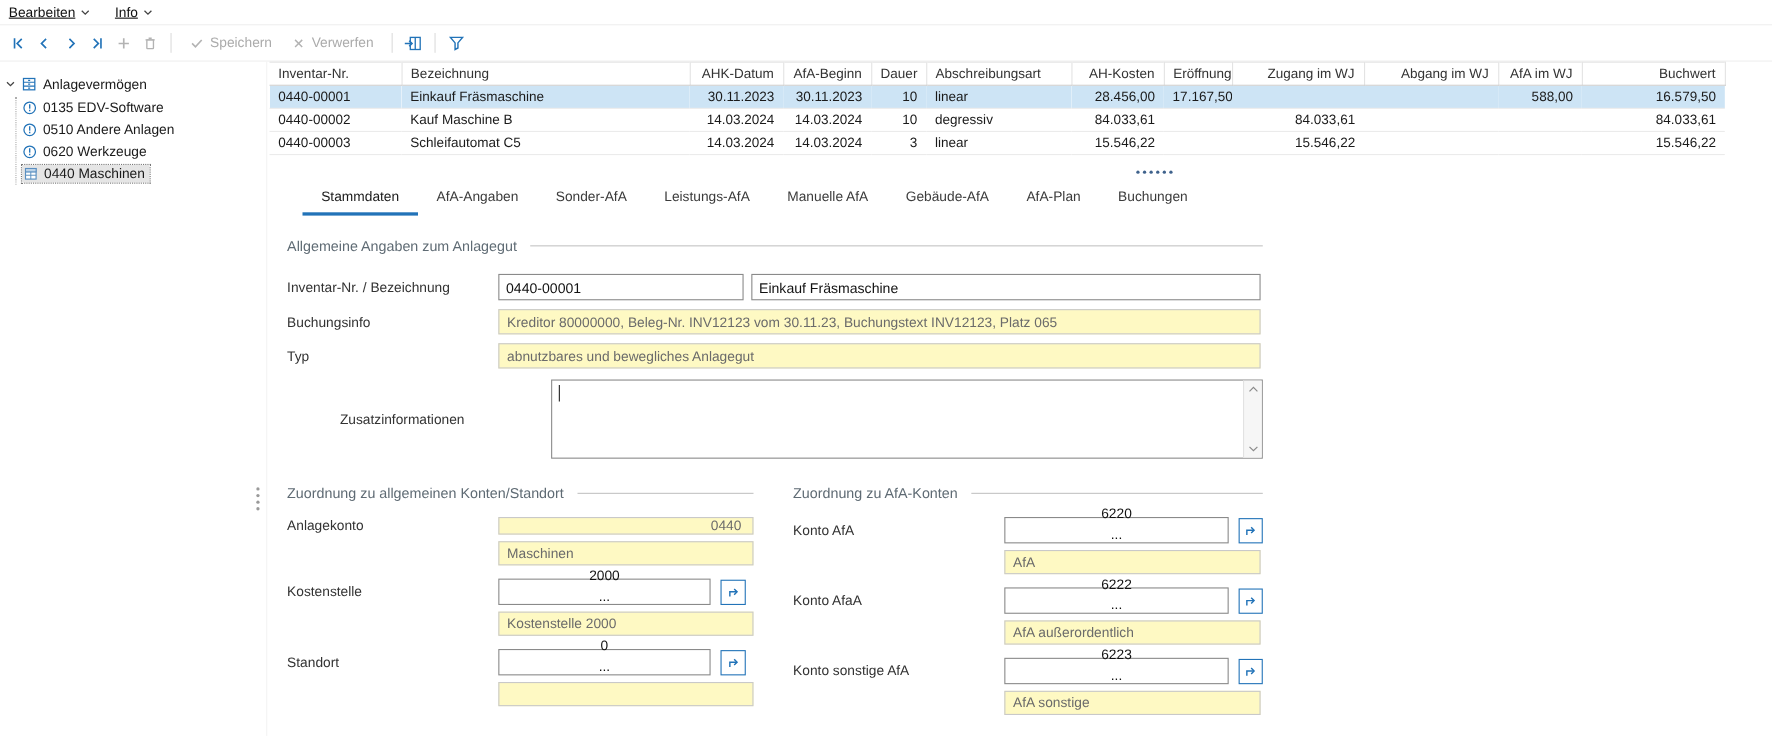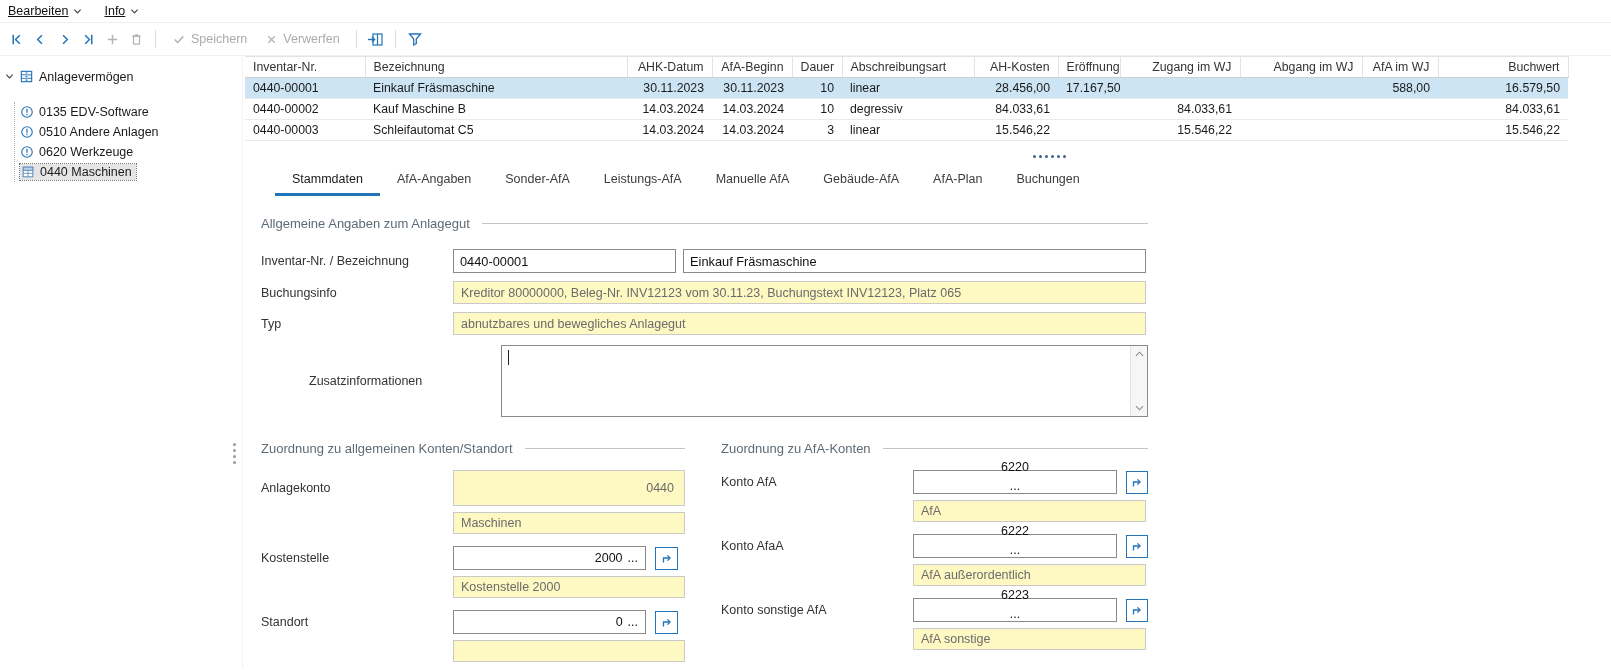--- a/index.html
+++ b/index.html
@@ -21,21 +21,21 @@
   .tsep { width:1px; height:18px; background:#dcdcdc; margin:0 7px; }
   .tbtn-label { display:flex; align-items:center; gap:5px; color:#ababab; padding:0 9px; background:none; border:none; font-family:inherit; font-size:12.5px; }
 
   
   .content { display:flex; height:613px; }
   .sidebar { width:243px; padding-top:10px; border-right:1px solid #f3f3f3; }
   .main { flex:1; position:relative; }
 
   
   .tree-root-row { display:flex; align-items:center; gap:5px; padding-left:5px; height:21px; }
-  .tree-children { margin-left:14px; border-left:1px dotted #adadad; padding-left:5px; margin-top:15px; }
+  .tree-children { margin-left:14px; border-left:1px dotted #adadad; padding-left:5px; margin-top:1px; }
   .tree-item { display:flex; align-items:center; gap:5px; height:20px; }
   .tree-item .tsel { display:flex; align-items:center; gap:5px; padding:1px 4px 1px 1px; }
   .tree-item.selected .tsel { background:#e5e5e5; outline:1px dotted #777; }
 
   
   table.grid { border-collapse:collapse; table-layout:fixed; margin-left:2px; width:1323px; border-top:1px solid #e3e3e3; font-size:12.3px; }
   table.grid th { font-weight:normal; color:#333; padding:3px 8px; border-right:1px solid #e3e3e3; border-bottom:1px solid #cfcfcf; height:20px; white-space:nowrap; overflow:hidden; }
   table.grid td { padding:3px 8px; border-bottom:1px solid #ebebeb; height:21px; white-space:nowrap; overflow:hidden; }
   table.grid tr.selected td { background:#cde4f5; }
   .al { text-align:left;margin-top:44px; } .ar { text-align:right; }
@@ -56,36 +56,36 @@
   .sec { width:887px; }
   .sec-head { display:flex; align-items:center; gap:12px; color:#5f6b74; font-size:13px; margin-bottom:18px; }
   .sec-head .rule { flex:1; height:1px; background:#c4c4c4; }
   .frow { display:flex; align-items:center; margin-bottom:8px; }
   .flabel { width:192px; color:#333; flex-shrink:0; }
   input.txt { height:24px; border:1px solid #8a8a8a; padding:0 6px; font-family:inherit; font-size:12.8px; color:#111; }
   .in-nr { width:223px; }
   .in-bez { width:463px; margin-left:7px; }
   .dis { background:#fef9c3; border:1px solid #c9c9c9; color:#6b6b6b; display:flex; align-items:center; padding:0 7px; }
   .widefield { width:693px; height:23px; }
-  .numdis { width:232px; height:36px; justify-content:flex-end; padding-right:10px; }
+  .numdis { width:232px; height:16px; justify-content:flex-end; padding-right:10px; }
   .namefield { height:22px; margin:6px 0 0 192px; }
   .nf-l { width:232px; } .nf-r { width:233px; }
   .ta-wrap { position:relative; width:693px; height:72px; border:1px solid #8a8a8a; background:#fff; }
   .ta-text { position:absolute; left:6px; top:4px; right:22px; bottom:4px; }
   .caret { position:absolute; left:6px; top:4px; width:1px; height:15px; background:#222; }
   .ta-sb { position:absolute; right:0; top:0; bottom:0; width:17px; background:#f6f6f6; border-left:1px solid #e2e2e2; }
   .sb-btn { position:absolute; left:0; width:17px; height:16px; display:flex; align-items:center; justify-content:center; background:none; border:none; }
   .sb-up { top:0; } .sb-dn { bottom:0; }
   .cols { display:flex; gap:36px; margin-top:24px; }
   .col-l { width:424px; } .col-r { width:427px; }
   .cols .sec-head { margin-bottom:14px; }
   .group { margin-bottom:12px; }
   .numrow { display:flex; align-items:center; }
   .lookup { height:24px; border:1px solid #8a8a8a; background:#fff; display:flex; align-items:center; justify-content:flex-end; gap:5px; padding:0 7px; color:#111; }
-  .lk-l { width:193px; } .lk-r { width:213px;flex-direction:column; }
+  .lk-l { width:193px;flex-direction:column; } .lk-r { width:213px;flex-direction:column; }
   .lkbtn { width:23px; height:23px; border:1px solid #2273b8; background:#fff; margin-left:9px; display:flex; align-items:center; justify-content:center; padding:0; }
 </style>
 </head>
 <body>
 
 <div class="menubar">
   <div class="menu-item">
     <span class="mlabel">Bearbeiten</span>
     <span>
         <svg width="9" height="9" viewBox="0 0 10 10">

